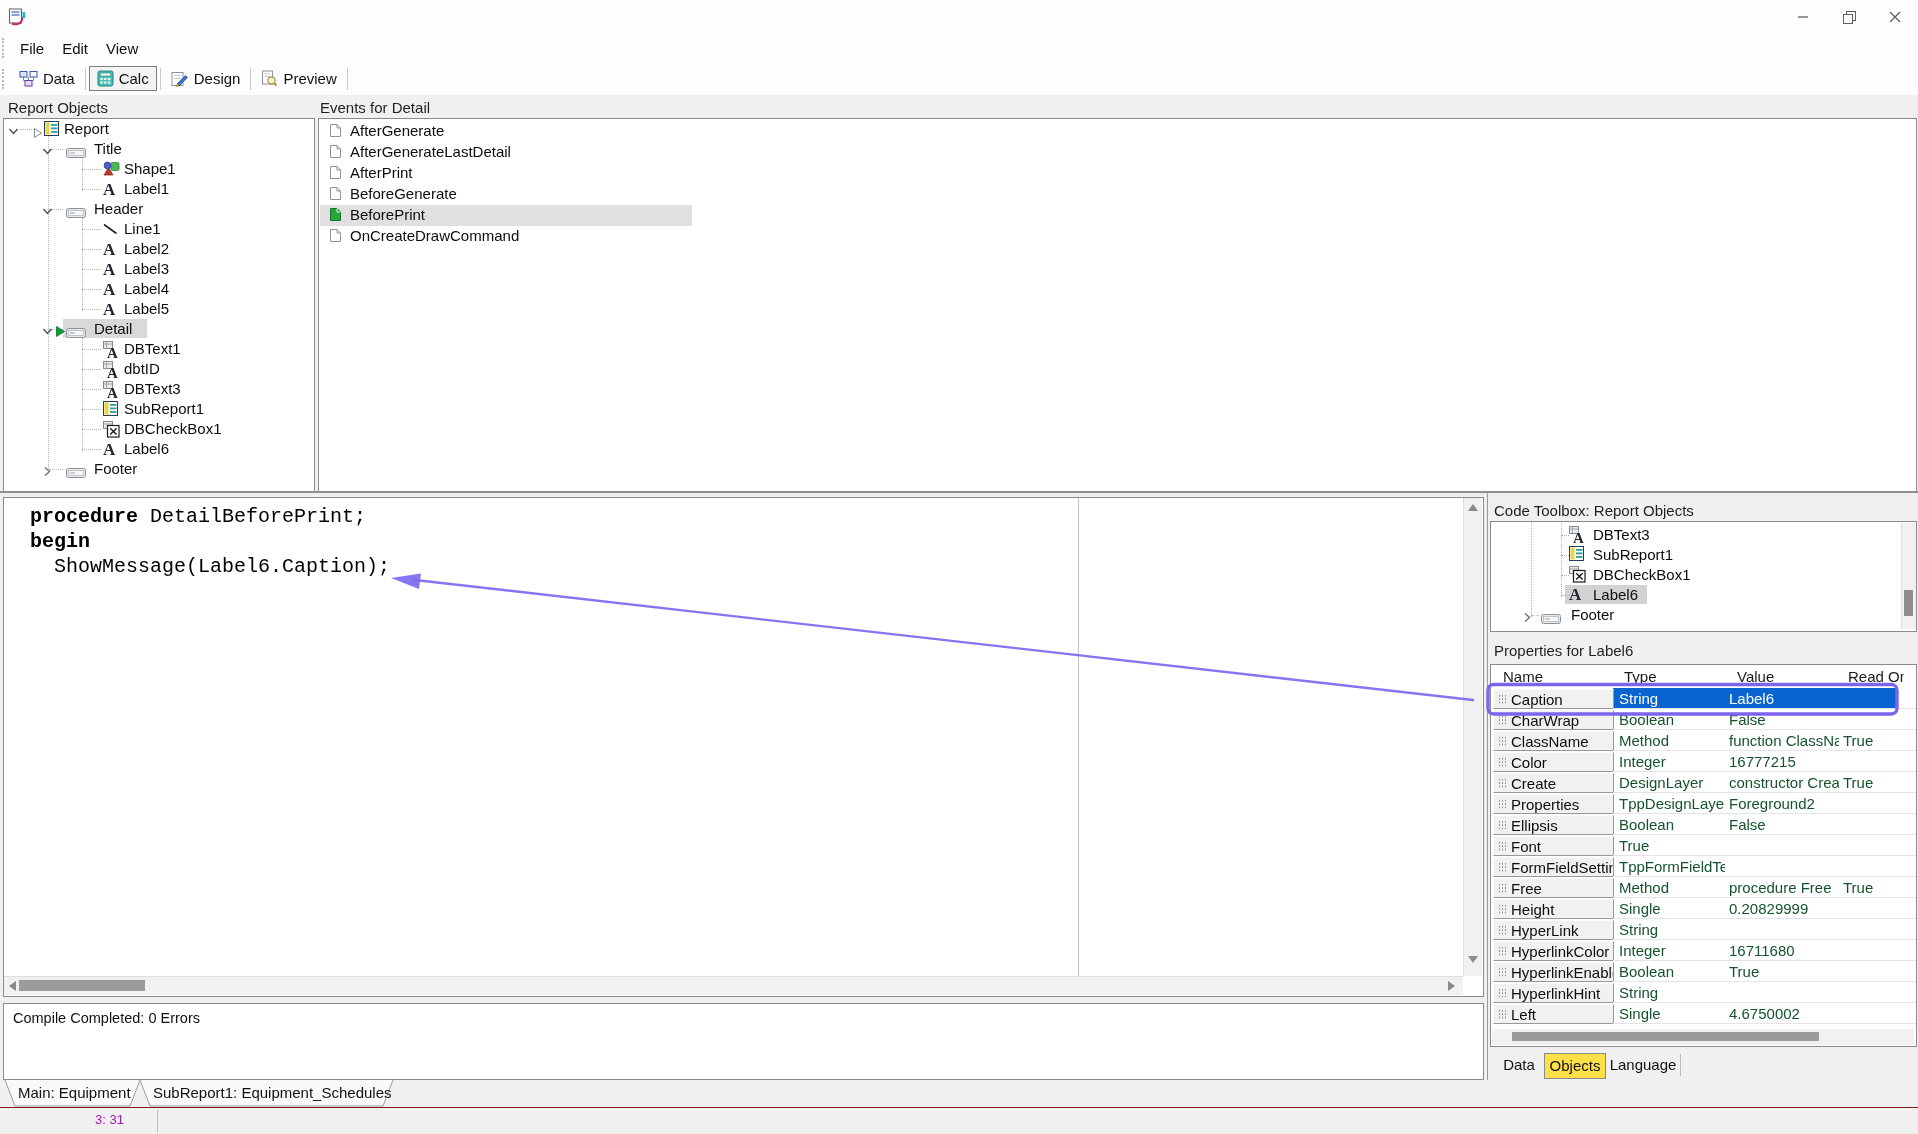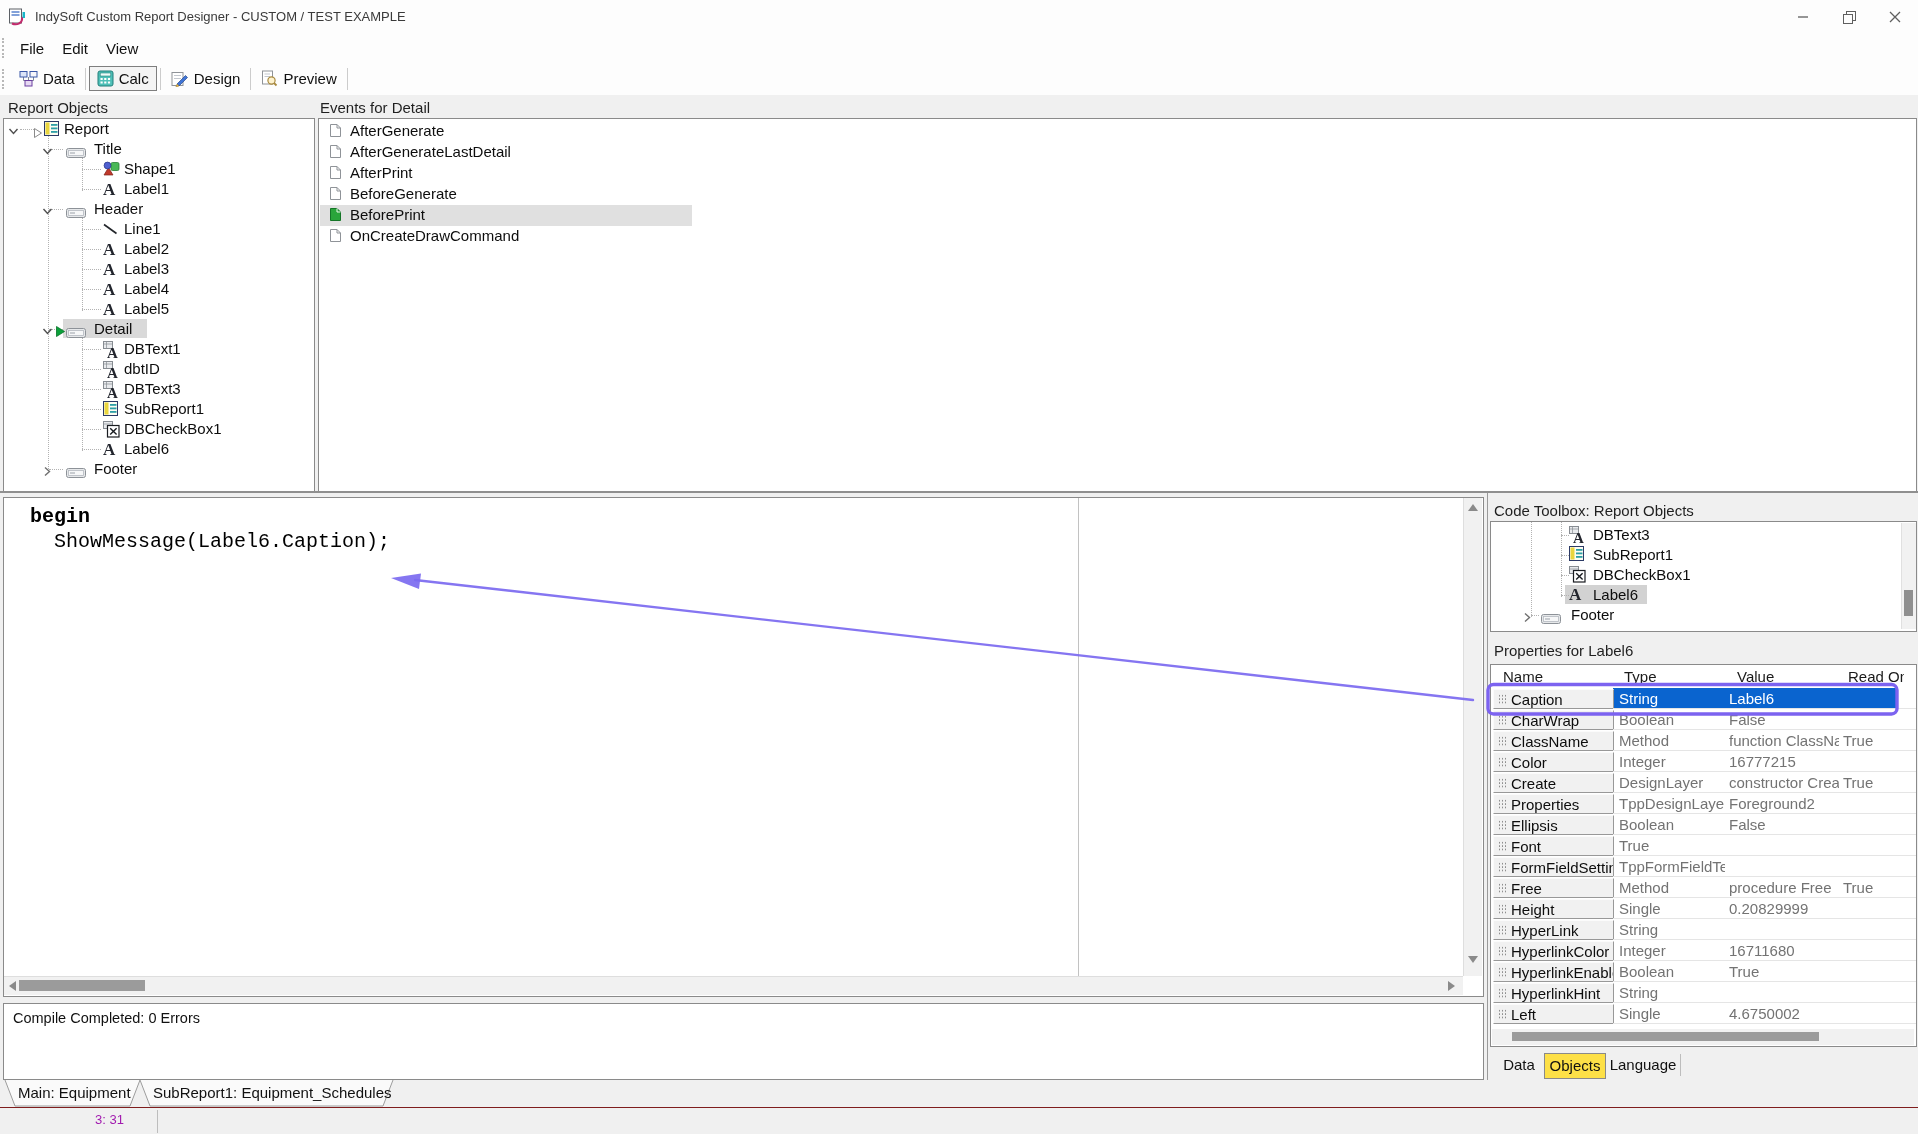--- a/index.html
+++ b/index.html
@@ -48,21 +48,21 @@
   .tri.right{border-top:5px solid transparent;border-bottom:5px solid transparent;border-left:7px solid #8a8a8a;}
   
   .phead{position:absolute;top:3px;font-size:15px;color:#1a1a1a;white-space:nowrap;}
   .prow{position:absolute;left:0;width:100%;height:21px;}
   .pnbtn{position:absolute;left:2px;top:1px;width:119px;height:18px;background:#f1f1f1;
          border:1px solid;border-color:#fbfbfb #989898 #989898 #fbfbfb;overflow:hidden;
          display:flex;align-items:center;}
   .gripdots{width:9px;height:11px;margin:0 4px 0 4px;flex:none;
             background-image:radial-gradient(#8f8f8f 0.9px, transparent 1px);background-size:3px 3.4px;}
   .pname{font-size:15px;color:#0d0d0d;white-space:nowrap;}
-  .pcell{position:absolute;top:2px;font-size:15px;white-space:nowrap;overflow:hidden;color:#737373;}
+  .pcell{position:absolute;top:2px;font-size:15px;white-space:nowrap;overflow:hidden;color:#14532d;}
   .rline{position:absolute;left:122px;right:0;bottom:0;height:1px;background:#e5e5e5;}
   .pselbg{position:absolute;left:122px;top:0;width:284px;height:21px;}
   .msgtext{position:absolute;left:9px;top:6px;font-size:14.5px;color:#111;}
   .statusbar{background:#f0f0f0;border-top:1px solid #7f1d1d;font-size:13px;color:#a21caf;}
   .vsep{width:1px;background:#bdbdbd;}
   .rtab{position:absolute;top:3px;height:24px;line-height:24px;font-size:15px;text-align:center;color:#111;}
   .rtab.active{border:1px solid #8a8a8a;background:#fde047;}
   .wtab{position:absolute;top:0;height:27px;line-height:26px;font-size:15px;color:#111;white-space:nowrap;}
   #overlay{pointer-events:none;z-index:60;}
 </style>
@@ -72,21 +72,20 @@
 <div class="app">
 
   <div class="titlebar abs">
     <span class="appico abs" id="appico"><svg width="19" height="19" viewBox="0 0 19 19">
           <rect x="1.5" y="2" width="12" height="14" fill="#fff" stroke="#5c6066"></rect>
           <line x1="3.5" y1="5" x2="11.5" y2="5" stroke="#3f6fc4" stroke-width="1.3"></line>
           <line x1="3.5" y1="8" x2="11.5" y2="8" stroke="#3f6fc4" stroke-width="1.3"></line>
           <path d="M4 16.5 C9 18.8 15 16 14 10" fill="none" stroke="#c22a6c" stroke-width="2"></path>
           <rect x="14.5" y="5" width="2.5" height="6" fill="#19b6c9"></rect>
         </svg></span>
-    <span class="wtitle abs">IndySoft Custom Report Designer - CUSTOM / TEST EXAMPLE</span>
     <div class="winbtns abs">
       <span class="wbtn">
         <svg width="12" height="12">
             <line x1="1" y1="6" x2="11" y2="6" stroke="#5f5f5f" stroke-width="1.3"></line>
           </svg>
         </span>
       <span class="wbtn">
         <svg width="13" height="13">
             <rect x="3.5" y="0.5" width="9" height="9" fill="none" stroke="#5f5f5f"></rect>
             <rect x="0.5" y="3.5" width="9" height="9" fill="#fdfdfd" stroke="#5f5f5f"></rect>
@@ -377,20 +376,21 @@
               <path d="M8 1.5 v3.5 h3.5" fill="none" stroke="#8f9398"></path>
             </svg></span></span>
         <span class="tlabel abs" style="left:30px">OnCreateDrawCommand</span>
       </div>
     </div>
 
   <div class="hdiv abs" style="left:0;top:491px;width:1918px;height:2px"></div>
 
   <div class="panel abs" id="editor" style="left:3px;top:497px;width:1479px;height:498px">
     <div id="code" class="abs" style="left:26px;top:6px">
+        <div class="cl"><b>procedure</b> DetailBeforePrint;</div>
         <div class="cl"><b>begin</b></div>
         <div class="cl">  ShowMessage(Label6.Caption);</div>
       </div>
     <div class="vline abs" style="left:1074px;top:0;height:478px"></div>
     <div class="scroll abs" style="left:1459px;top:0;width:18px;height:478px;border-left:1px solid #dedede">
       <span class="tri up" style="left:4px;top:6px"></span>
       <span class="tri down" style="left:4px;top:458px"></span>
     </div>
     <div class="scroll abs" style="left:0;top:478px;width:1459px;height:18px;border-top:1px solid #dedede">
       <span class="tri left" style="left:5px;top:4px"></span>

